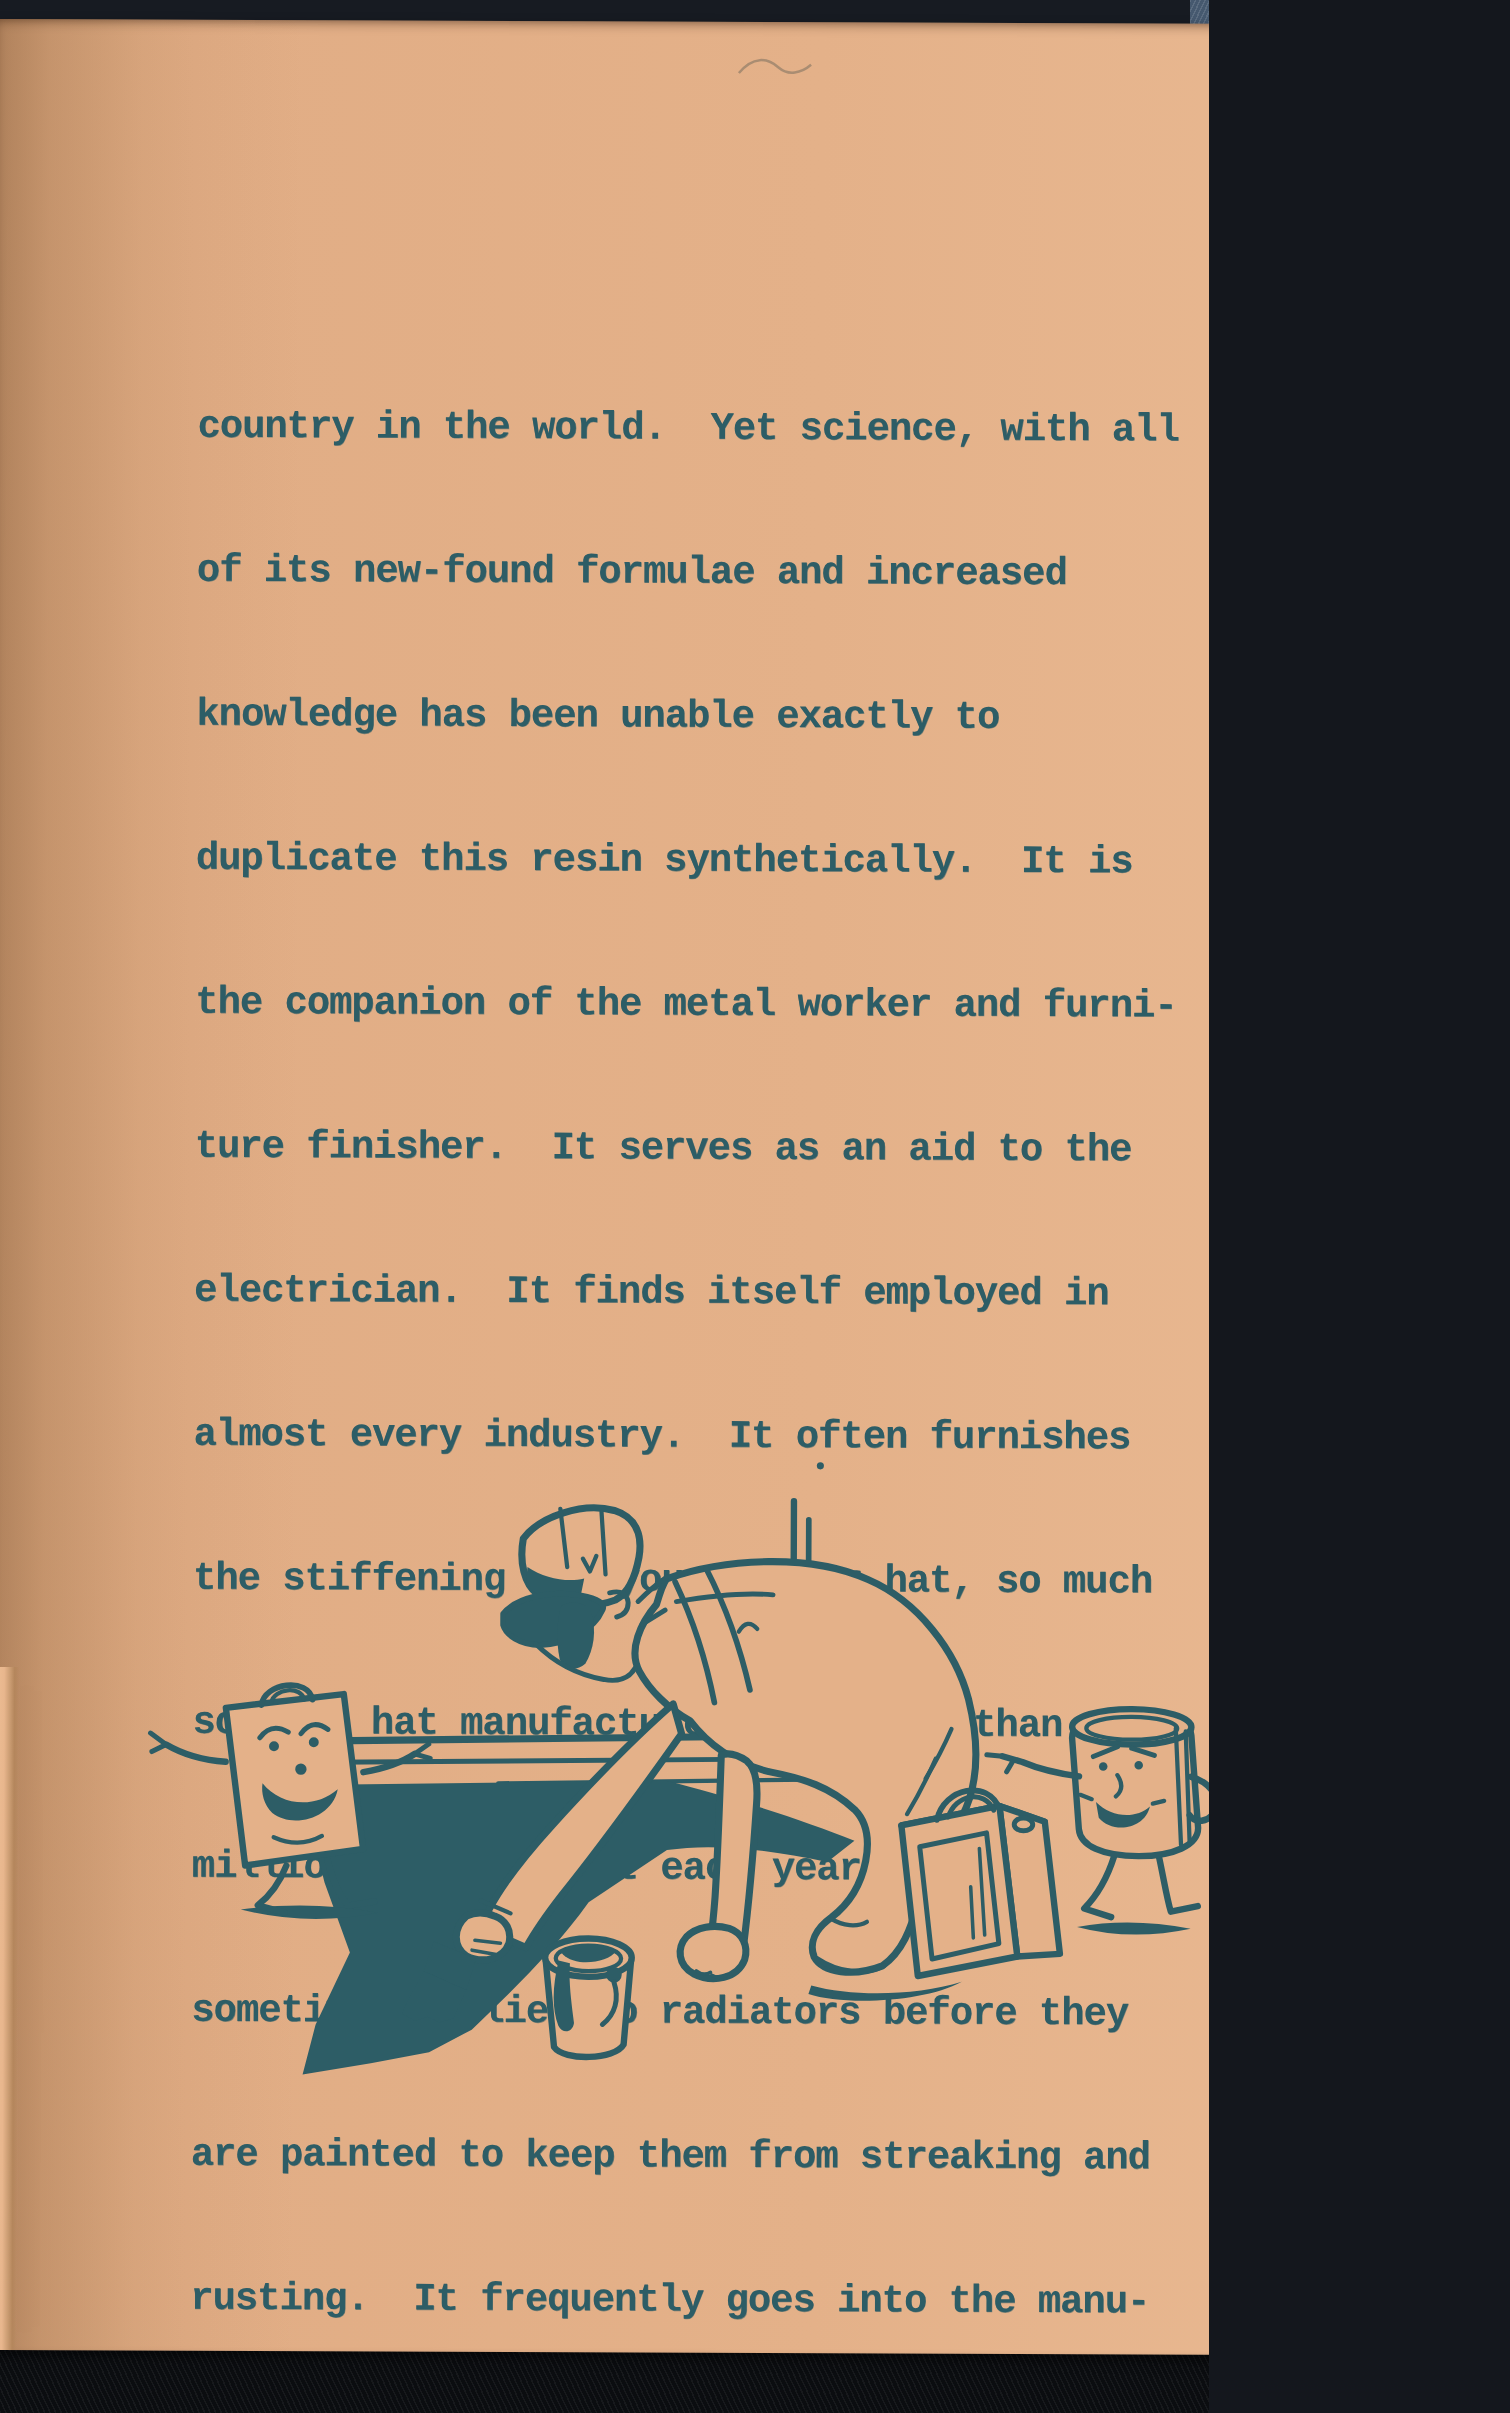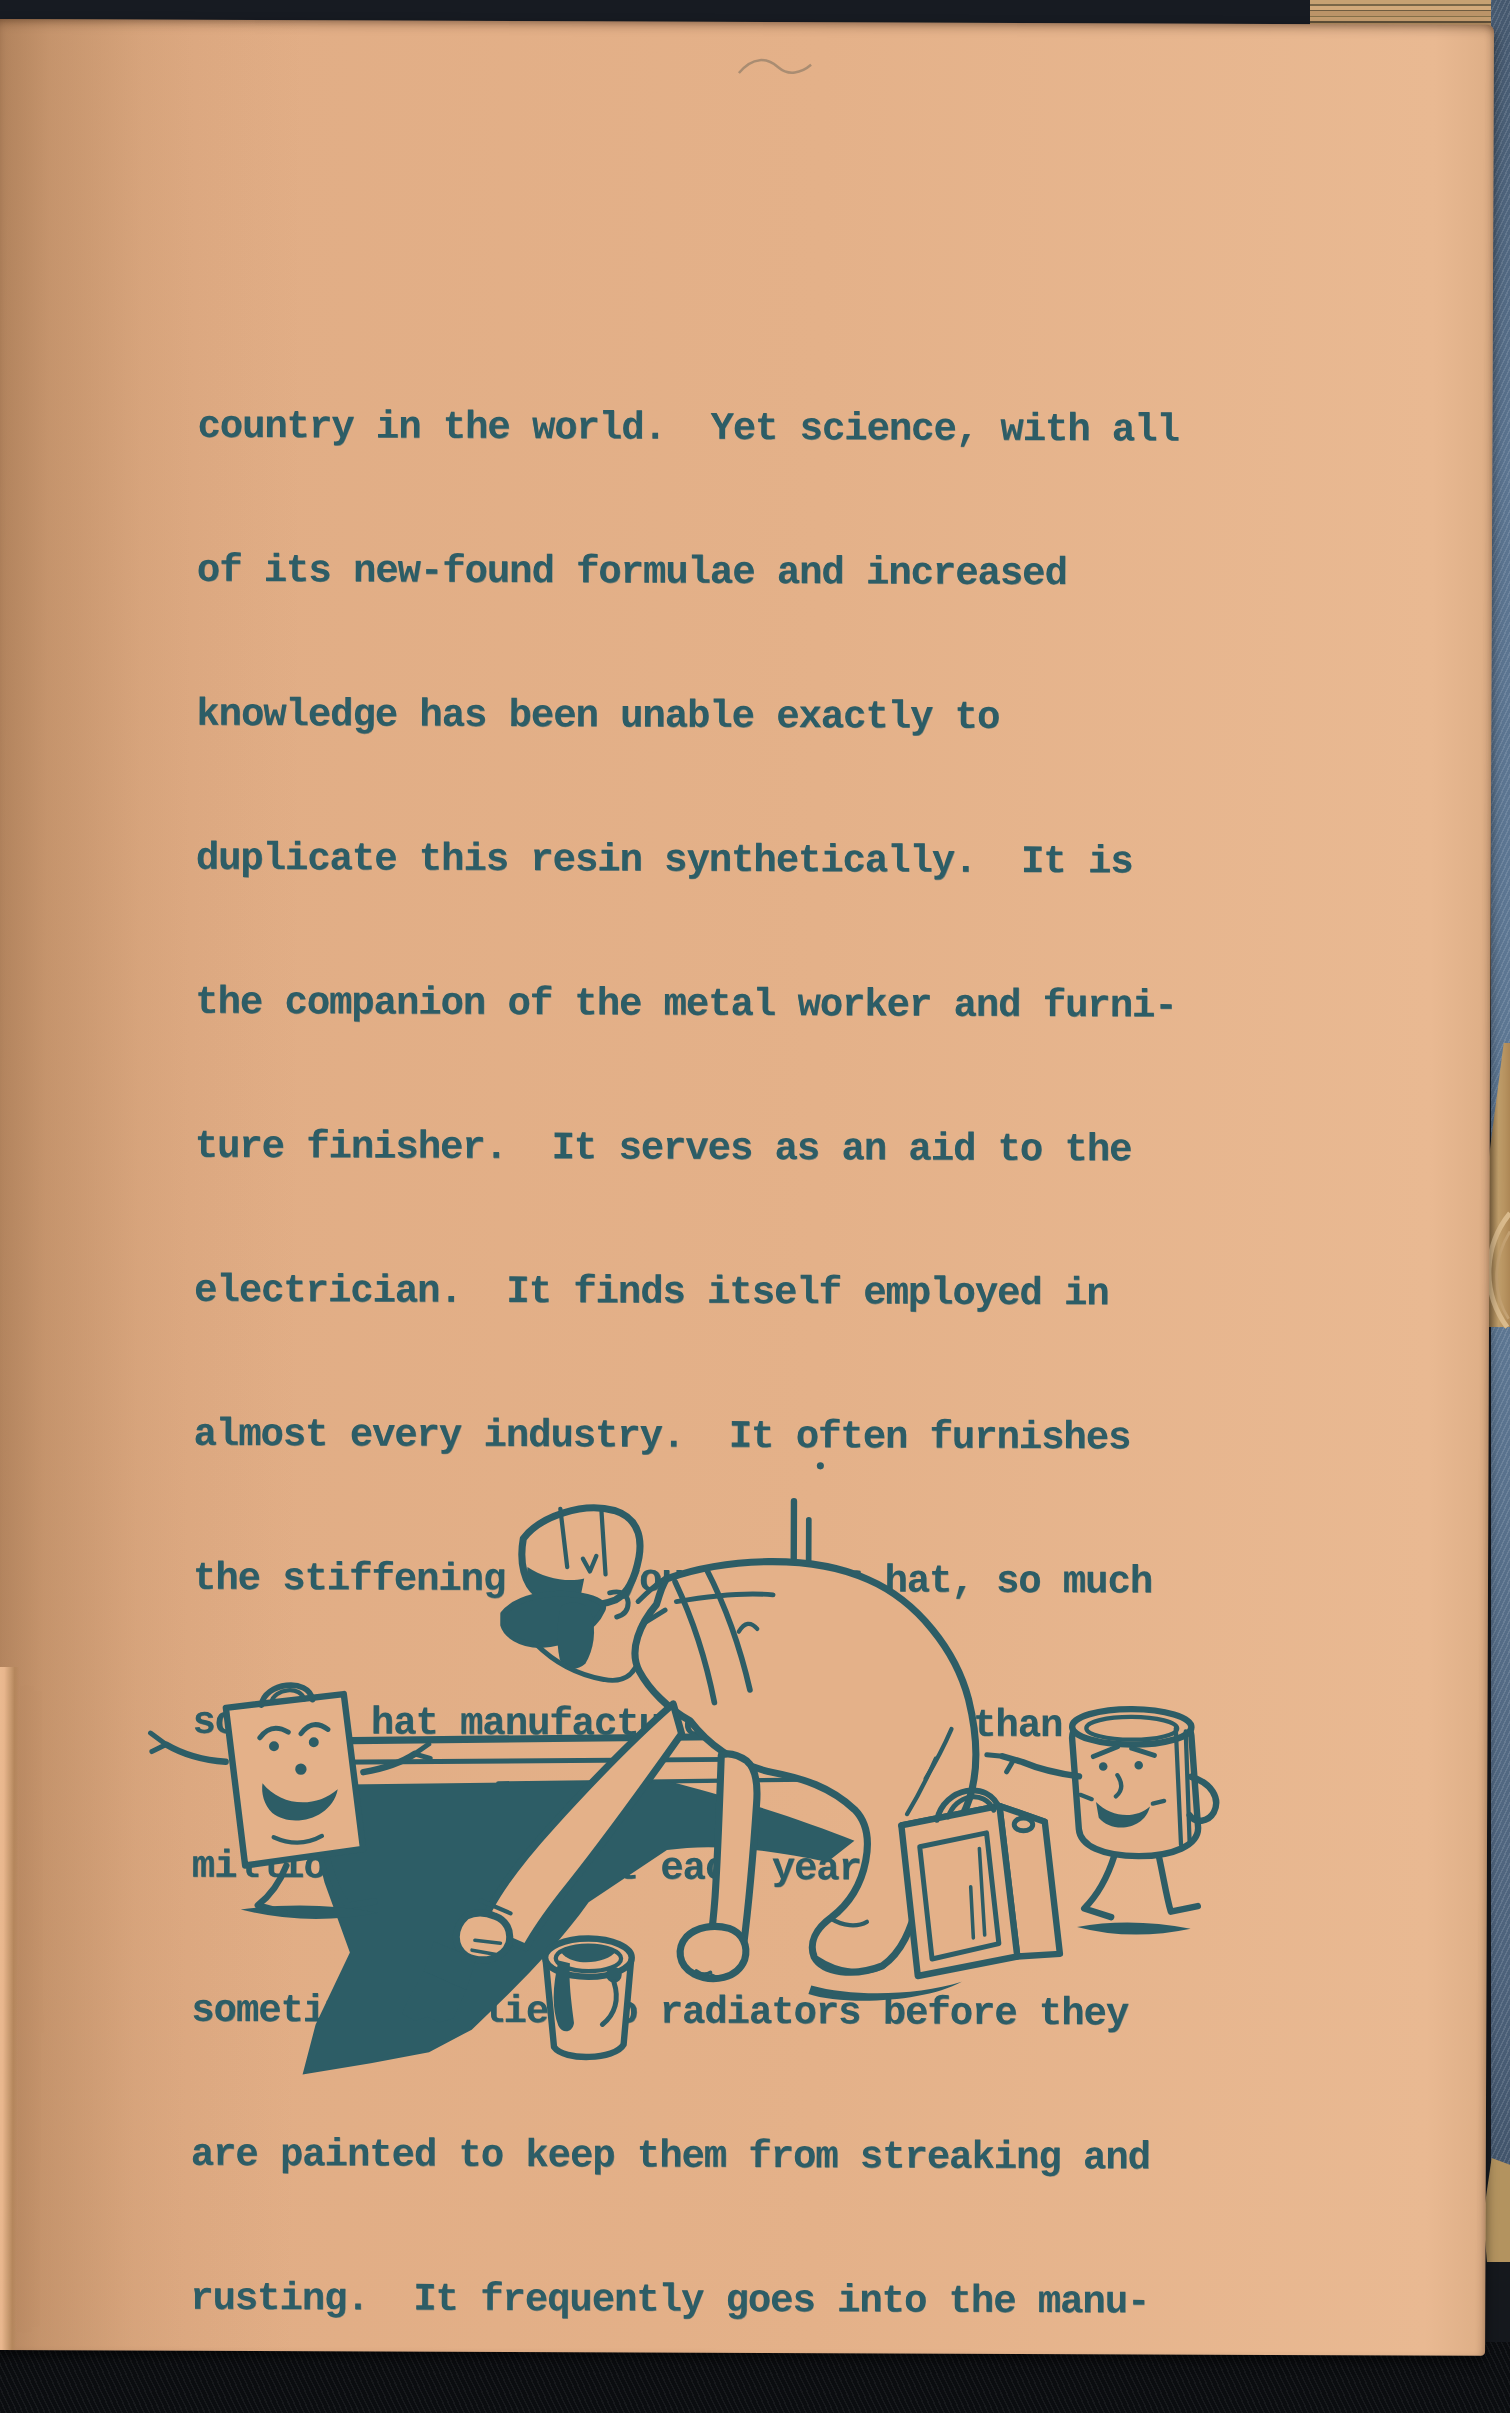--- a/index.html
+++ b/index.html
@@ -1,16 +1,16 @@
 <!DOCTYPE html>
 <html style="font-size:11.4px"><head>
 <meta charset="utf-8">
 <style>
   html,body{margin:0;padding:0;background:#14171d;}
-  .scene{position:relative;width:1510px;height:2413px;background:#171b22;overflow:hidden;
+  .scene{position:relative;width:1209px;height:2413px;background:#171b22;overflow:hidden;
          font-family:"Liberation Mono","DejaVu Sans Mono",monospace;}
 
   
   .page-stack-top{position:absolute;left:1310px;top:0;width:186px;height:28px;
     background:repeating-linear-gradient(180deg,#c7a172 0 3.6px,#7a6647 3.6px 5.7px,#d2a97a 5.7px 10px,
       #6f5c40 10px 11.4px,#bb9468 11.4px 15.6px,#857049 15.6px 17px,#c49d6f 17px 21px,#5f4f38 21px 23.4px,#b28c60 23.4px 28px);}
   .cover-strip{position:absolute;right:0;top:0;width:19px;height:2315px;
     background-image:repeating-linear-gradient(115deg,rgba(236,240,244,.13) 0 1.4px,rgba(0,0,0,0) 1.4px 4.3px),
       linear-gradient(180deg,#45586e 0,#5b7490 20%,#5e7894 55%,#4d627b 85%,#3a4b5f 100%);}
   .page-wedge-mid{position:absolute;right:0;top:1043px;width:21px;height:284px;

